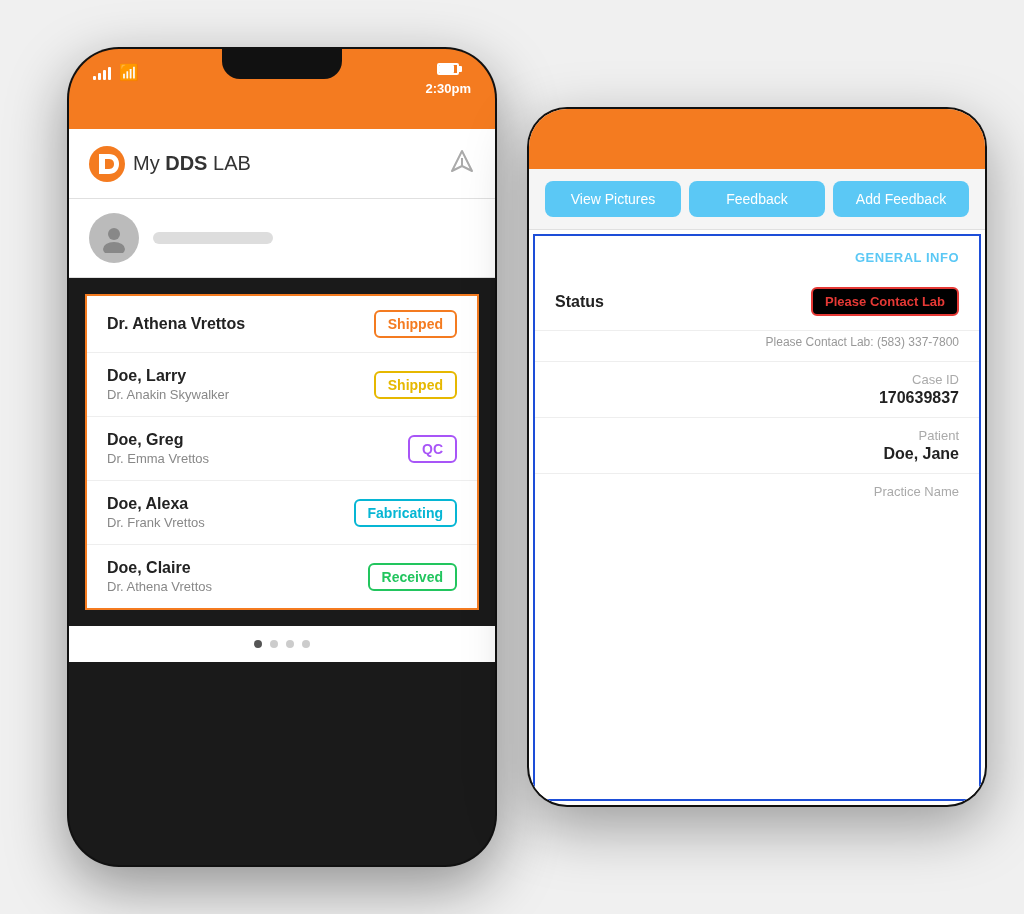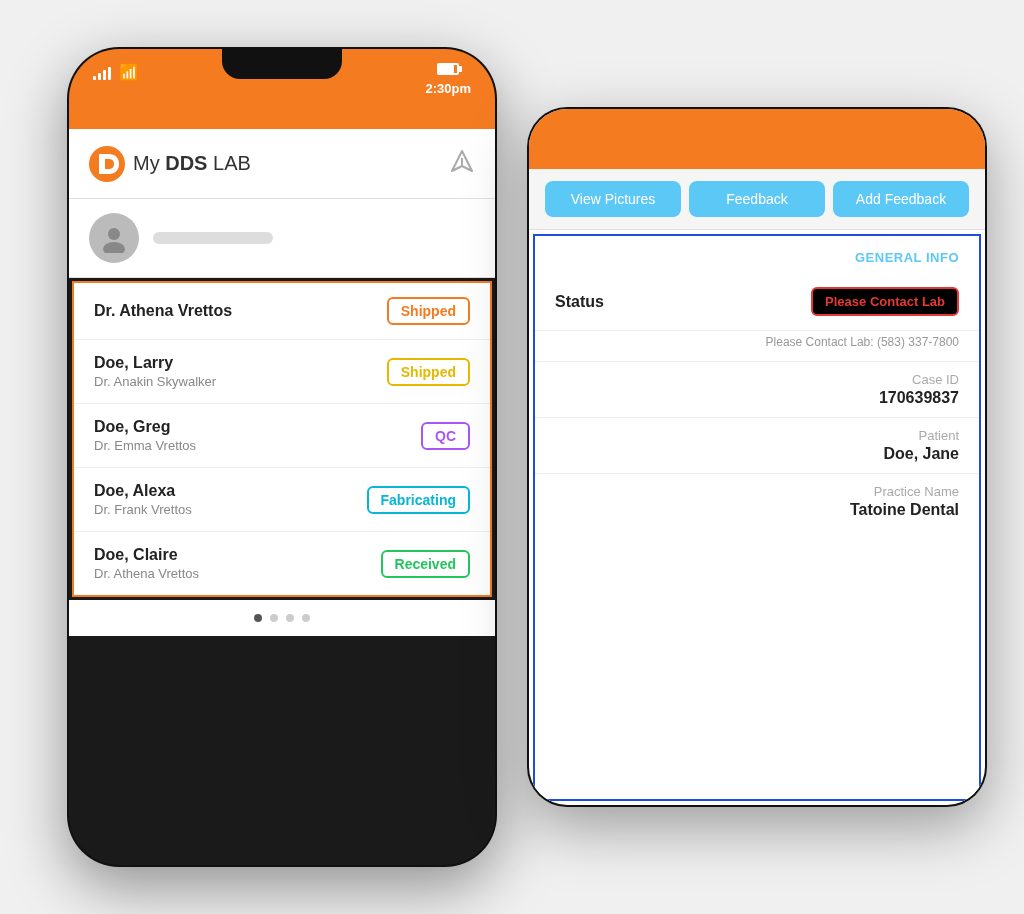--- a/index.html
+++ b/index.html
@@ -174,21 +174,21 @@
     .user-name-placeholder {
       width: 120px;
       height: 12px;
       background: #ddd;
       border-radius: 6px;
     }
 
     
     .case-list {
       background: white;
-      margin: 3px;
+      margin: 16px;
       border: 2px solid #F47B20;
       border-radius: 0;
     }
 
     .case-item {
       padding: 14px 20px;
       border-bottom: 1px solid #eee;
       display: flex;
       align-items: center;
       justify-content: space-between;
@@ -487,20 +487,19 @@
           <div class="detail-value">170639837</div>
         </div>
 
         <div class="detail-row">
           <div class="detail-label">Patient</div>
           <div class="detail-value">Doe, Jane</div>
         </div>
 
         <div class="detail-row">
           <div class="detail-label">Practice Name</div>
-          <div class="detail-value">Tatoine Dental</div>
         </div>
 
       </div>
     </div>
   </div>
 
 </div>
 
 </body></html>

